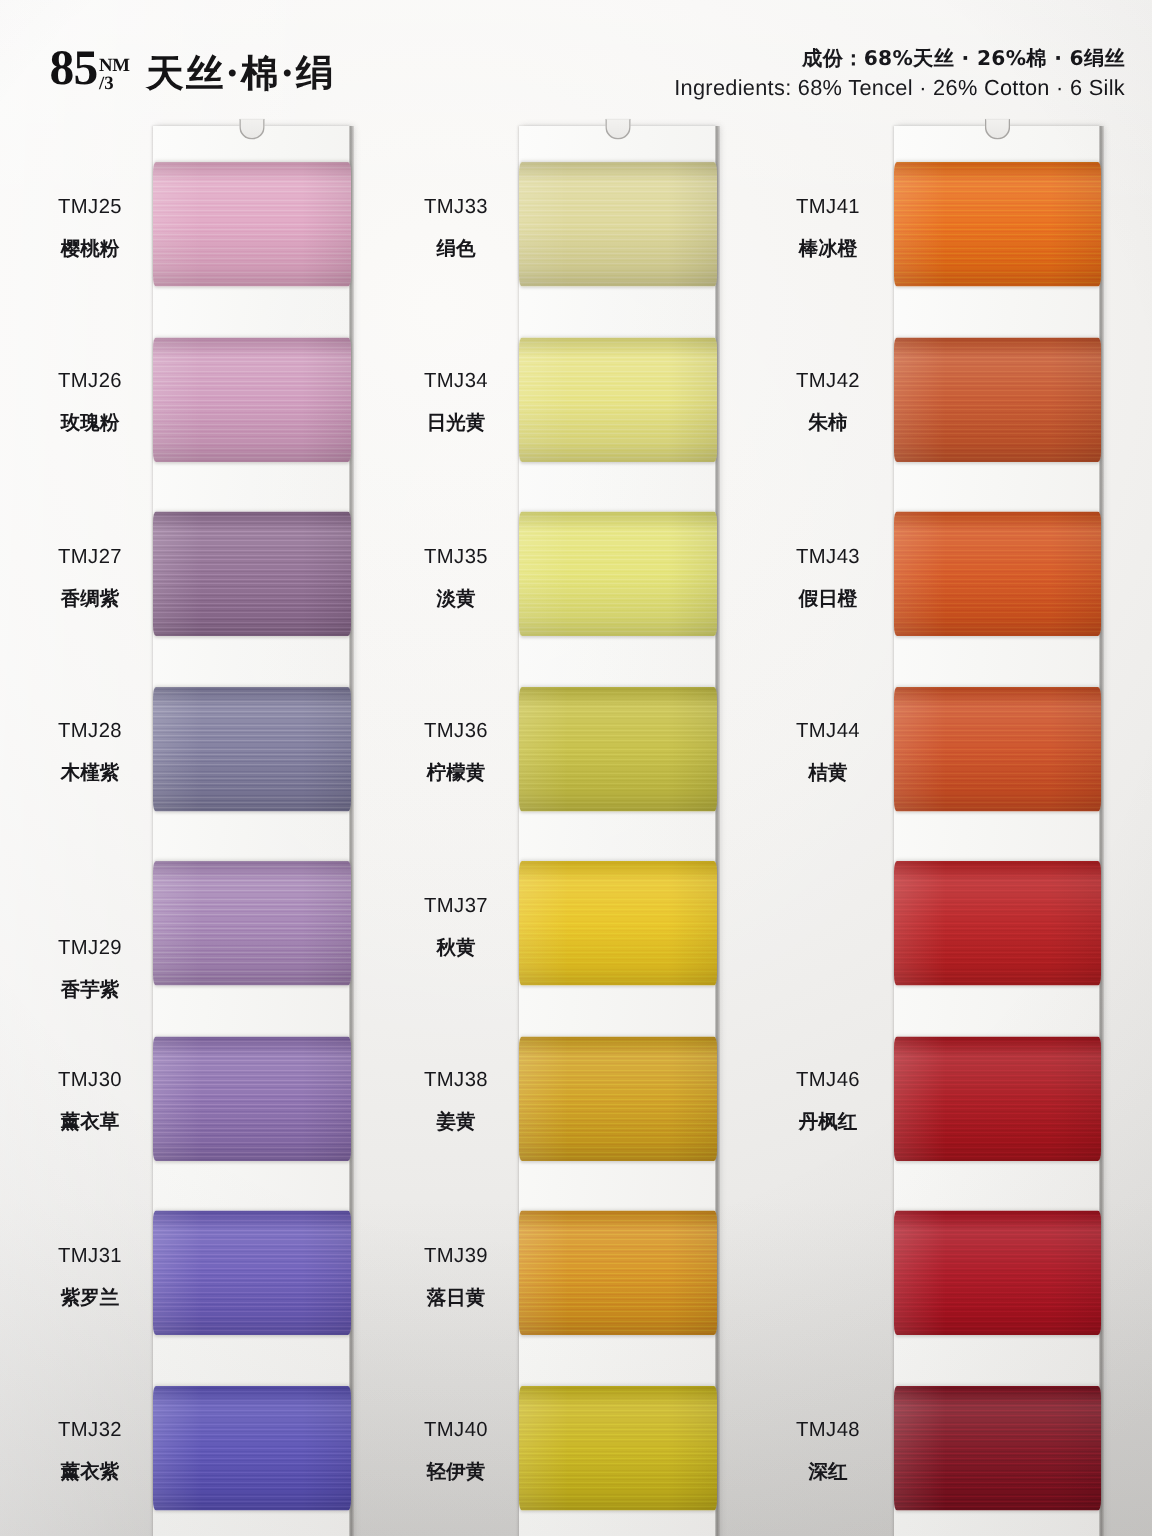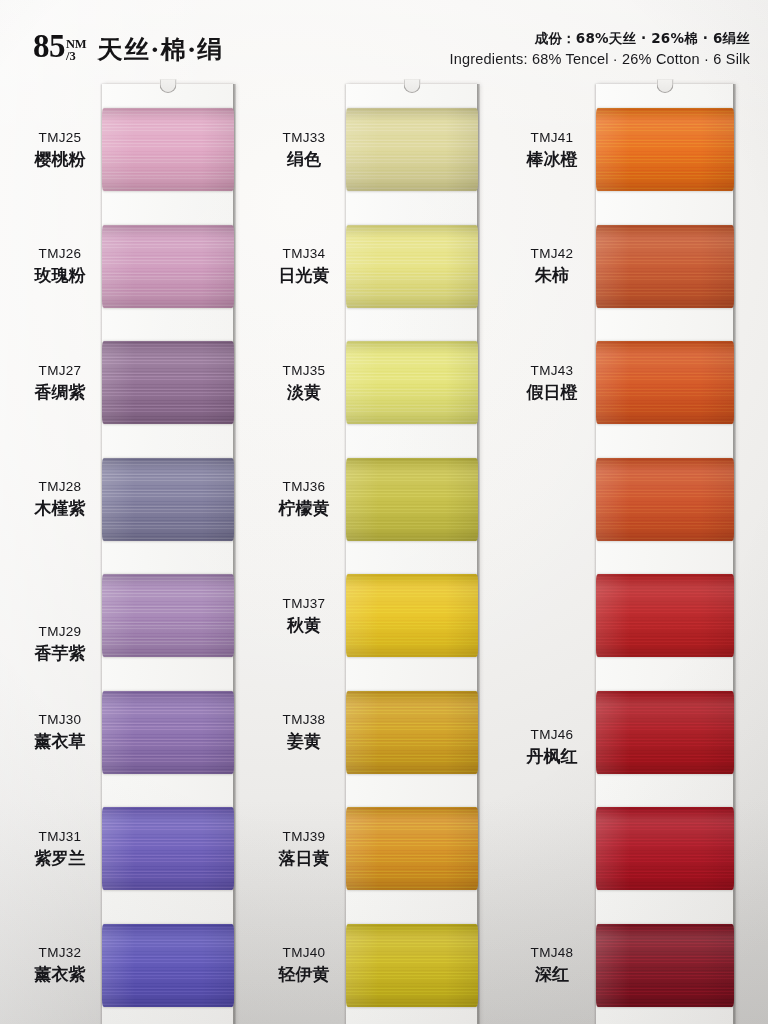--- a/index.html
+++ b/index.html
@@ -168,25 +168,25 @@
     z-index: 3;
   }
   .col-2 .row-label { width: 88px; }
   .code {
     font-family: "Liberation Sans", "DejaVu Sans", sans-serif;
     font-size: 13.5px;
     letter-spacing: 0.3px;
     line-height: 1.35;
   }
   .cname {
-    font-family: Liberation Mono, monospace;
-    font-size: 17px;
+    font-family: Liberation Sans, sans-serif;
+    font-size: 13px;
     font-weight: bold;
     line-height: 1.4;
-    margin-top: 2px;
+    margin-top: 10px;
   }
 
   
   .swatch {
     position: absolute;
     left: 84px;
     right: 16px;
     z-index: 2;
     border-radius: 2px / 7px;
     overflow: hidden;
@@ -457,31 +457,35 @@
         </div>
         <div class="row-label" style="top: 277.5px;">
           <div class="code">TMJ43</div>
           <div class="cname">假日橙</div>
         </div>
         <div class="swatch" style="top: 373.5px; height: 83px;">
           <div class="fill" style="background: rgb(204, 79, 36);"></div>
           <div class="threads"></div>
           <div class="sheen"></div>
         </div>
+        <div class="row-label" style="top: 394px;">
+          <div class="code">TMJ44</div>
+          <div class="cname">桔黄</div>
+        </div>
         <div class="swatch" style="top: 490px; height: 83px;">
           <div class="fill" style="background: rgb(184, 31, 34);"></div>
           <div class="threads"></div>
           <div class="sheen"></div>
         </div>
         <div class="swatch" style="top: 606.5px; height: 83px;">
           <div class="fill" style="background: rgb(168, 21, 29);"></div>
           <div class="threads"></div>
           <div class="sheen"></div>
         </div>
-        <div class="row-label" style="top: 642px;">
+        <div class="row-label" style="top: 627px;">
           <div class="code">TMJ46</div>
           <div class="cname">丹枫红</div>
         </div>
         <div class="swatch" style="top: 723px; height: 83px;">
           <div class="fill" style="background: rgb(168, 18, 31);"></div>
           <div class="threads"></div>
           <div class="sheen"></div>
         </div>
         <div class="swatch" style="top: 839.5px; height: 83px;">
           <div class="fill" style="background: rgb(124, 17, 31);"></div>

